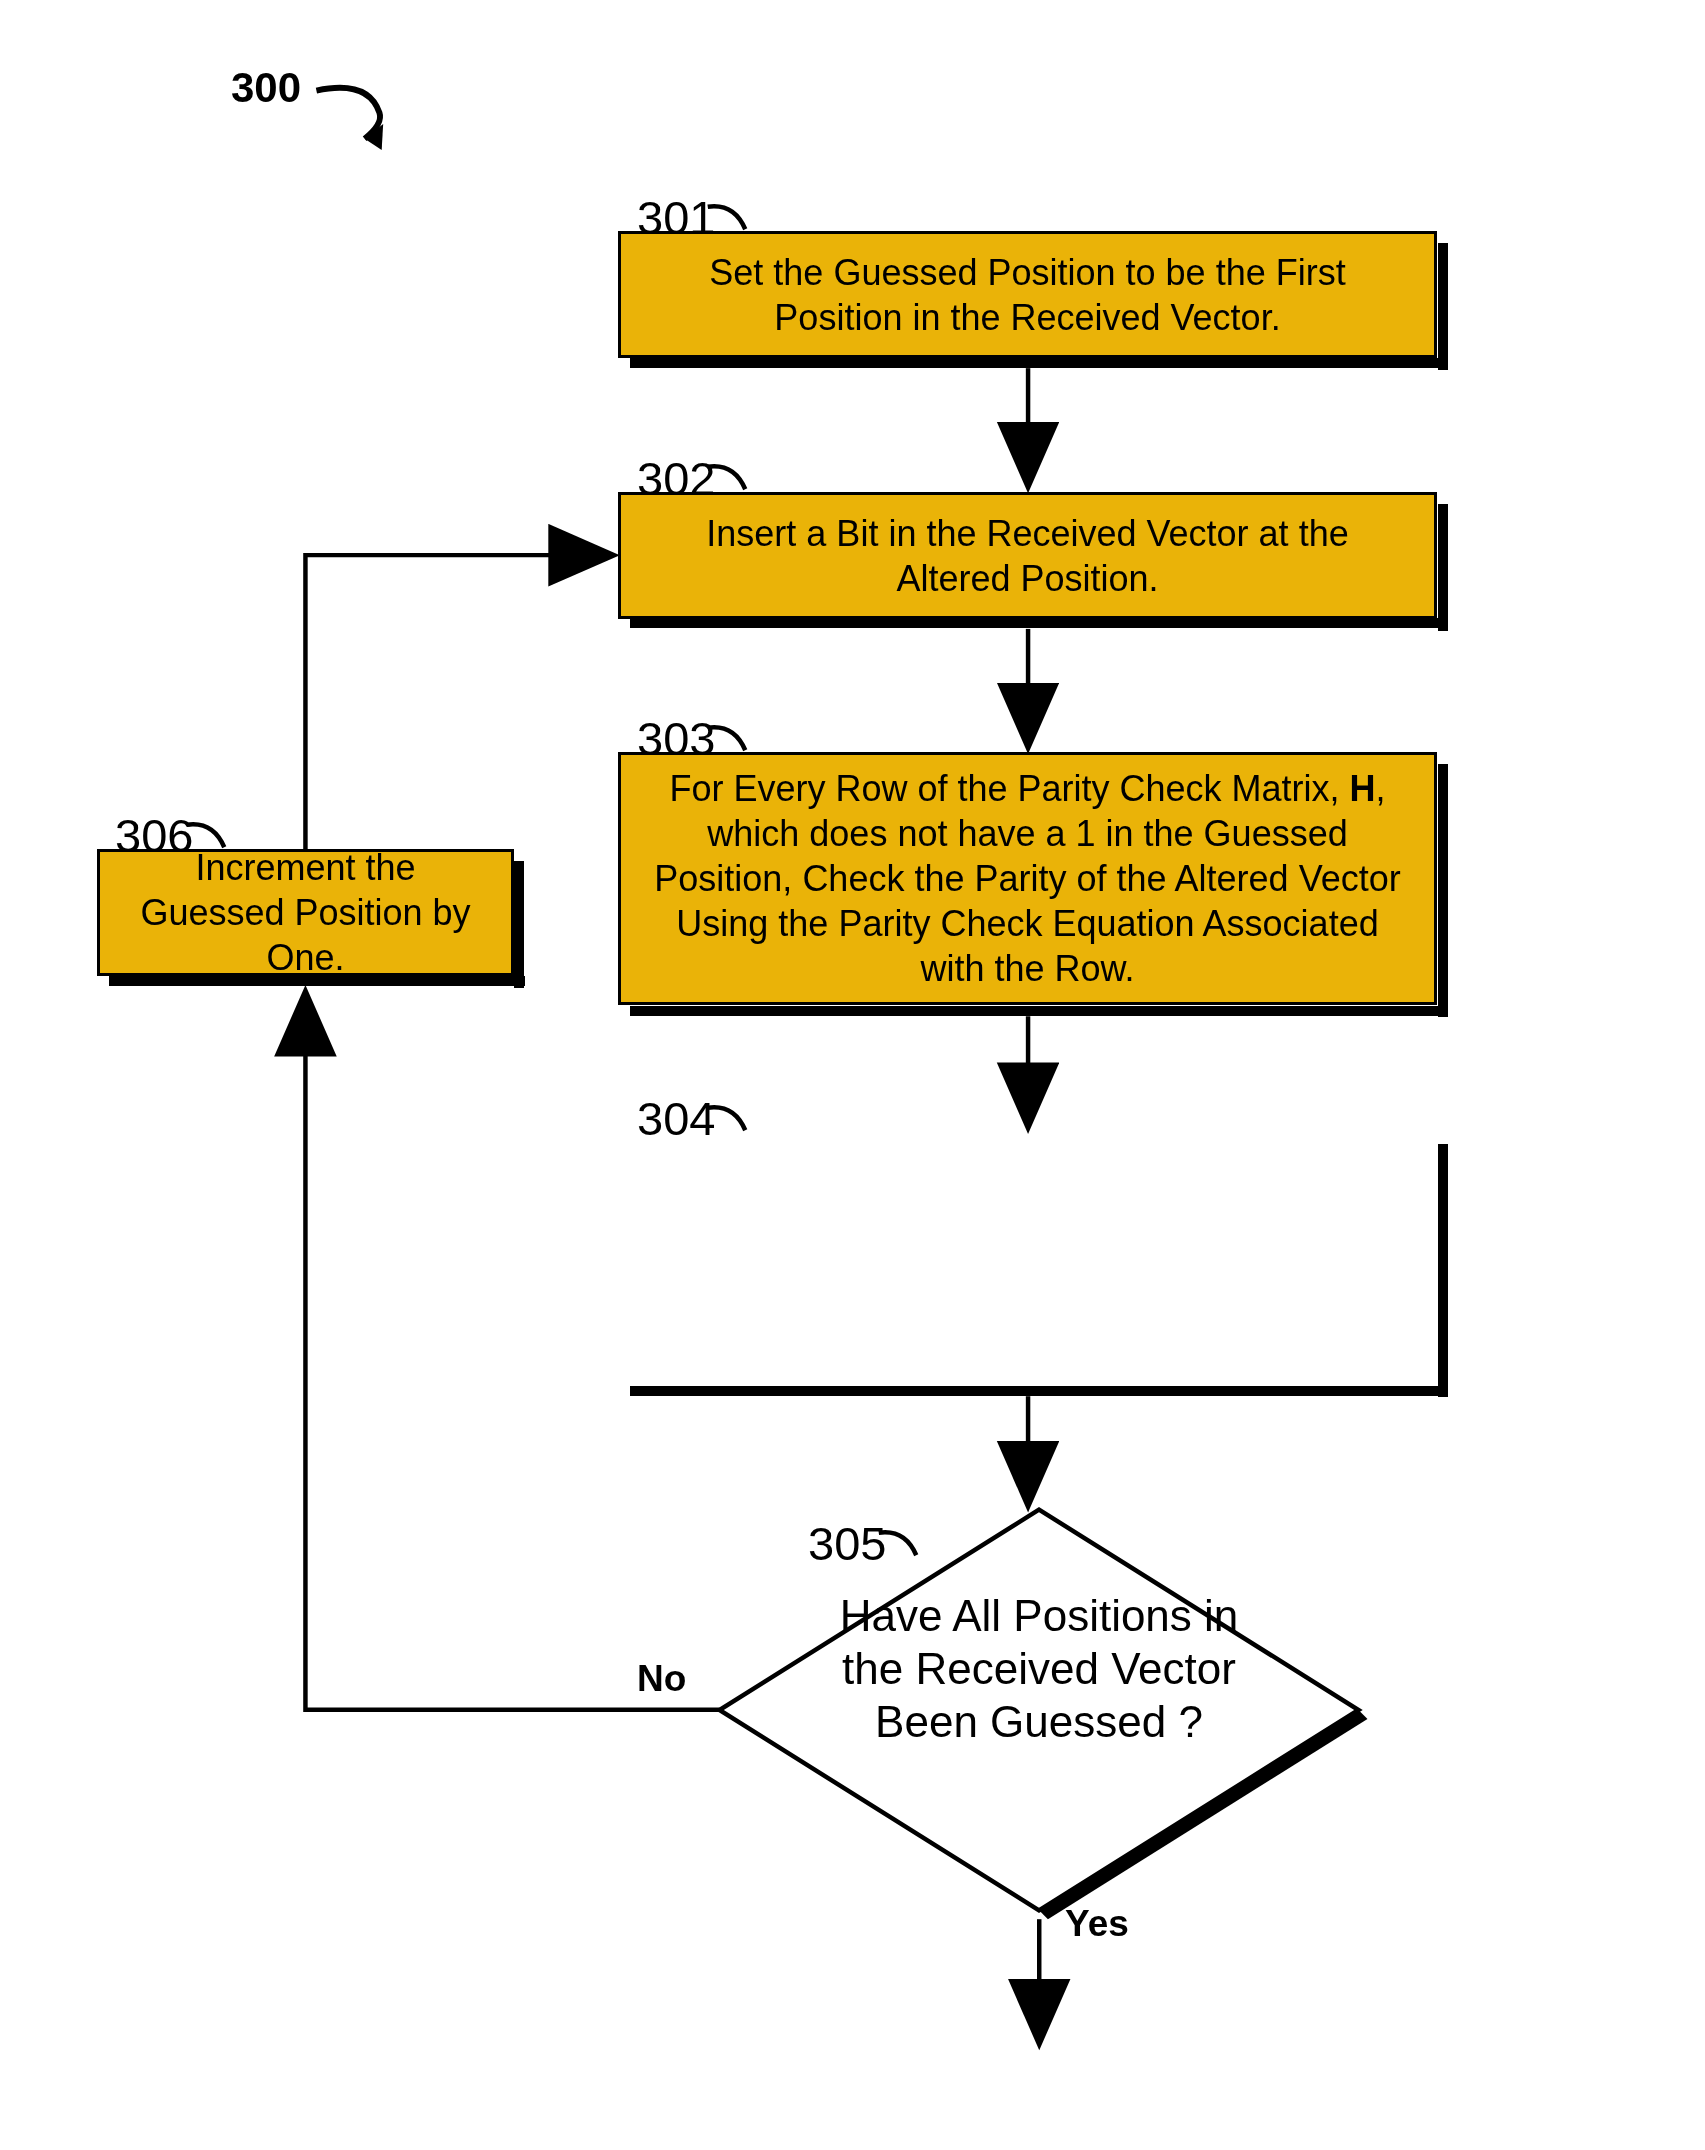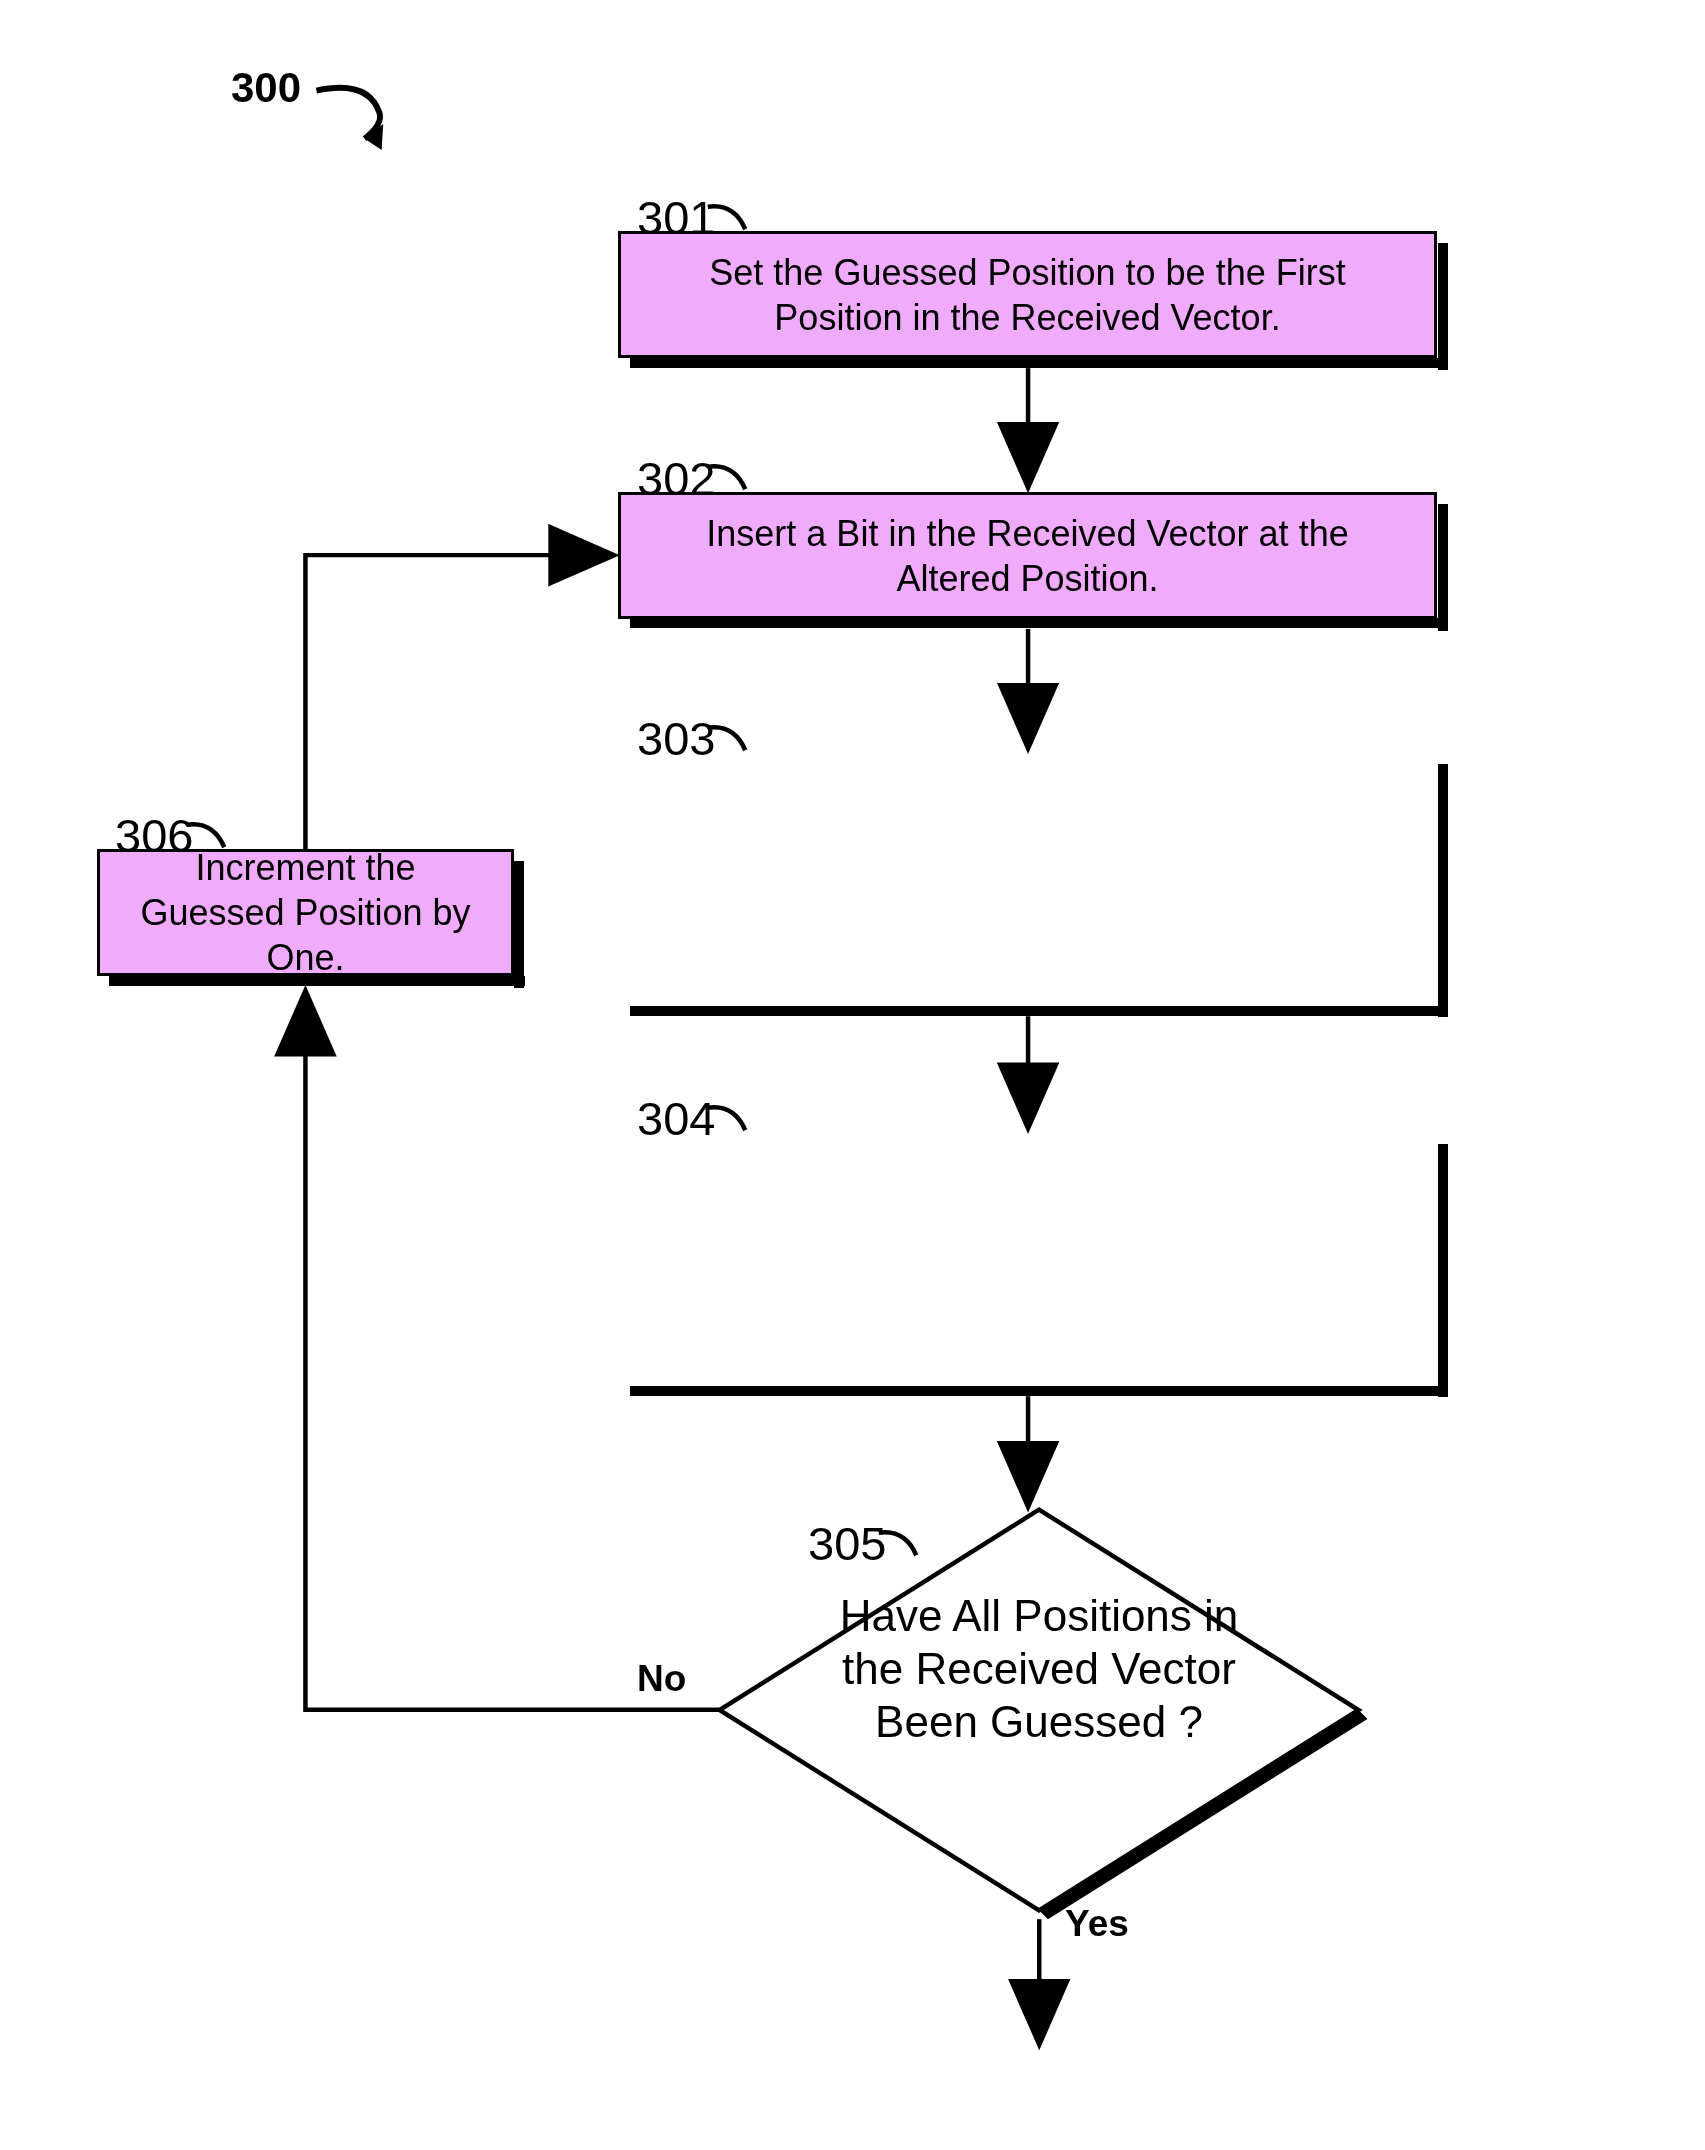--- a/index.html
+++ b/index.html
@@ -21,21 +21,21 @@
     width: 89px;
     height: 67px;
   }
   .step-label {
     position: absolute;
     font-size: 47px;
   }
   .step-box {
     position: absolute;
     border: 3px solid #000;
-    background: #f0abfc;
+    background: #eab308;
     font-size: 36px;
     line-height: 1.25;
     text-align: center;
     display: flex;
     align-items: center;
     justify-content: center;
     padding: 12px 30px;
   }
   .shadow-r, .shadow-b { position:absolute; background:#000; }
   .edge-label { position: absolute; font-size: 37px; font-weight: 700; }
@@ -89,20 +89,25 @@
 </div>
 <div class="shadow-r" style="left:1438px; top:243px; width:10.4px; height:127px;"></div>
 <div class="shadow-b" style="left:630px; top:358px; width:818px; height:10.4px;"></div>
 
 <div class="step-box" style="left:618px; top:492px; width:819px; height:127px;">
   <span>Insert a Bit in the Received Vector at the Altered Position.</span>
 </div>
 <div class="shadow-r" style="left:1438px; top:504px; width:10.4px; height:127px;"></div>
 <div class="shadow-b" style="left:630px; top:618px; width:818px; height:10.4px;"></div>
 
+<div class="step-box" style="left:618px; top:752px; width:819px; height:253px;">
+  <span>
+    <span>For Every Row of the Parity Check Matrix, </span><b>H</b><span>, which does not have a 1 in the  Guessed Position, Check the Parity of the Altered Vector Using the Parity Check Equation Associated with the Row.</span>
+  </span>
+</div>
 <div class="shadow-r" style="left:1438px; top:764px; width:10.4px; height:253px;"></div>
 <div class="shadow-b" style="left:630px; top:1006px; width:818px; height:10.4px;"></div>
 
 <div class="shadow-r" style="left:1438px; top:1144px; width:10.4px; height:253px;"></div>
 <div class="shadow-b" style="left:630px; top:1386px; width:818px; height:10.4px;"></div>
 
 <div class="step-box" style="left:97px; top:849px; width:417px; height:127px;">
   <span>Increment the Guessed Position by One.</span>
 </div>
 <div class="shadow-r" style="left:514px; top:861px; width:10.4px; height:127px;"></div>

